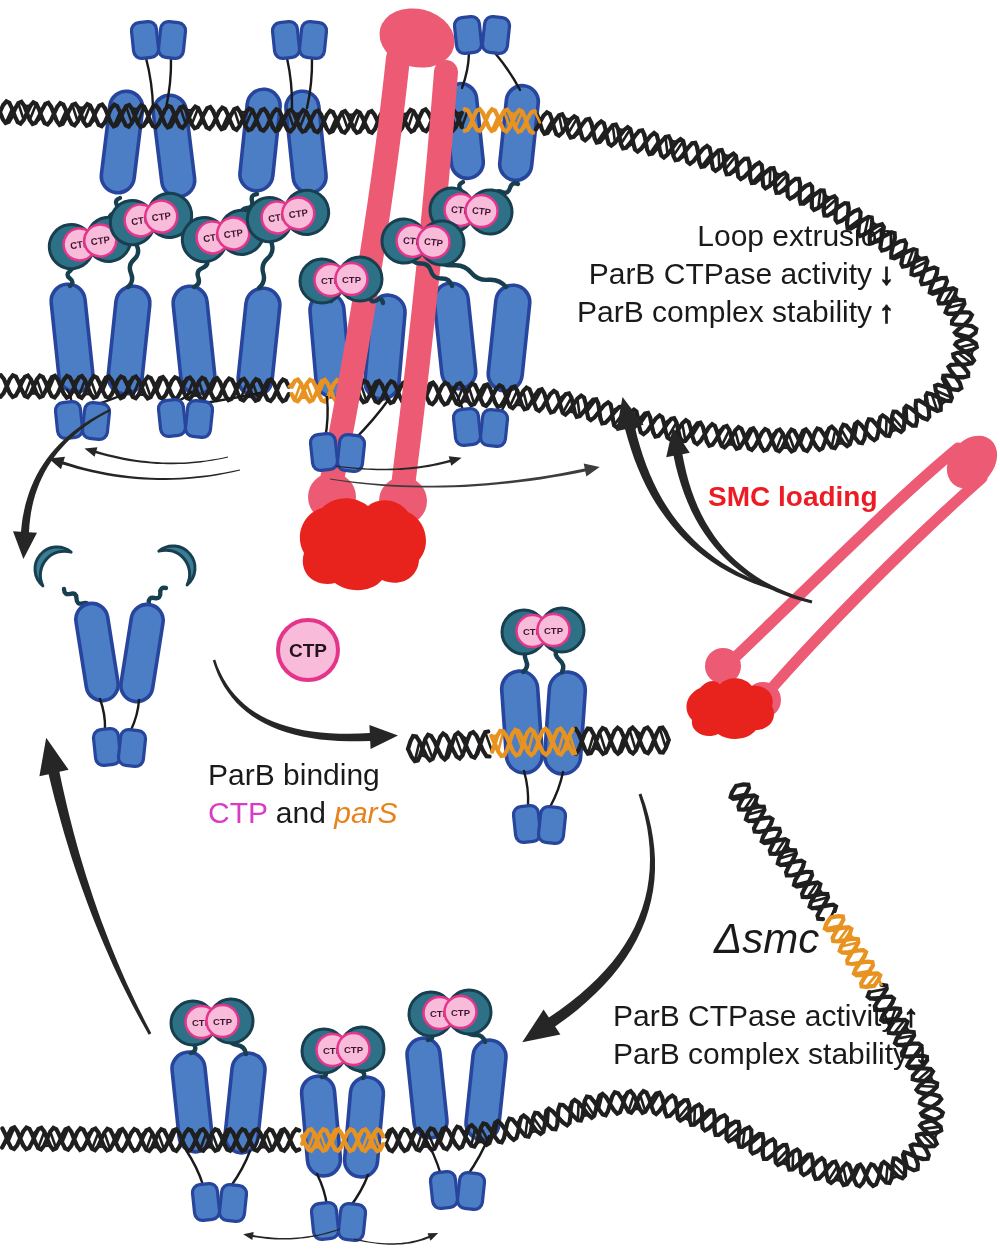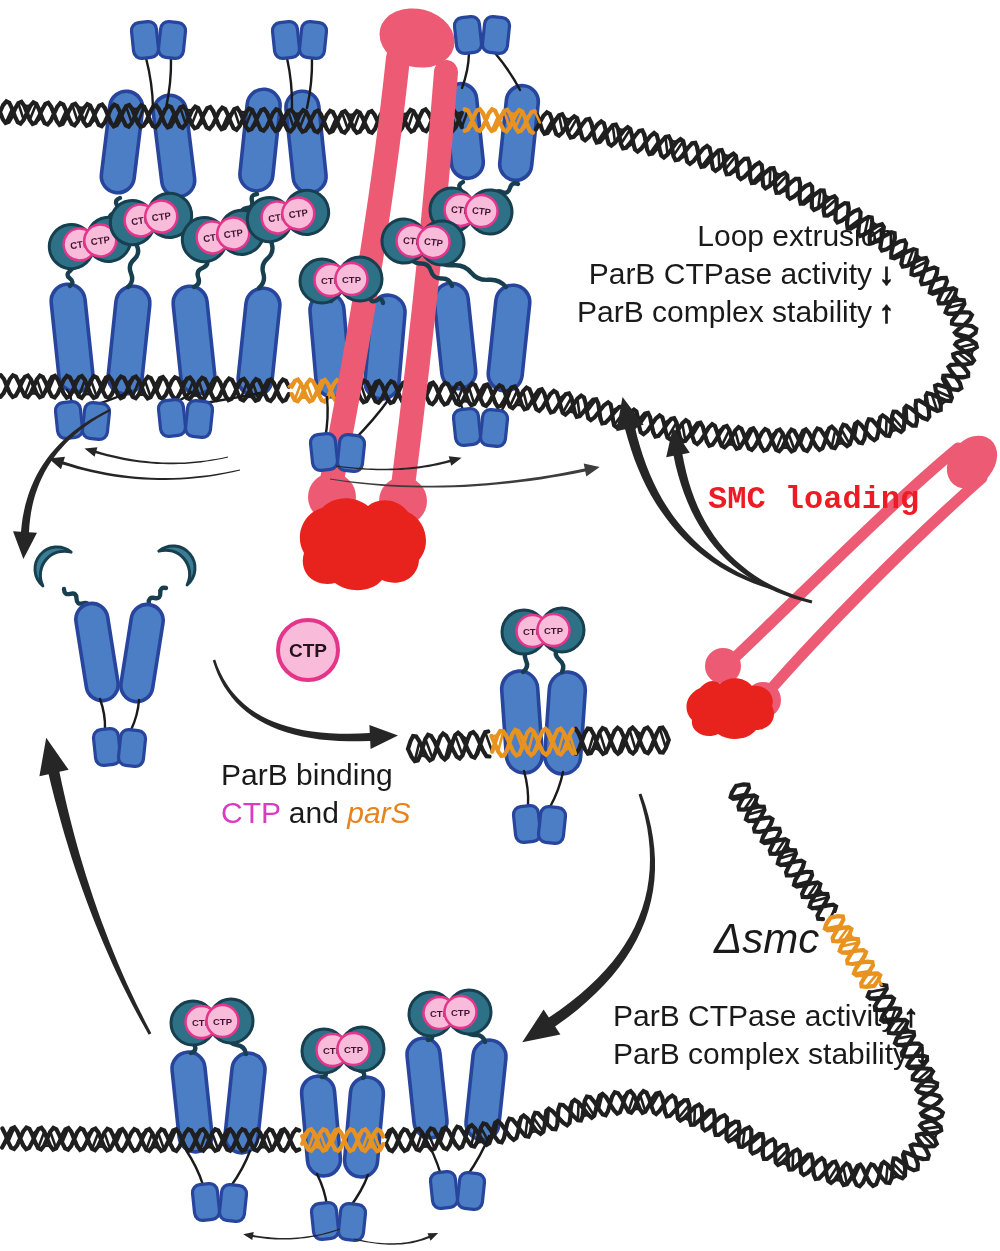--- a/index.html
+++ b/index.html
@@ -4,22 +4,22 @@
 <style>
   html,body{margin:0;padding:0;background:#fff;}
   .canvas{position:relative;width:1000px;height:1251px;background:#ffffff;overflow:hidden;
           font-family:"Liberation Sans", sans-serif;color:var(--c-text,#1a1a1a);}
   #fig{position:absolute;left:0;top:0;}
   .lbl{position:absolute;white-space:nowrap;}
   .lbl div{white-space:nowrap;}
   .t-big{font-size:30px;line-height:38px;color:var(--c-text);}
   .uarr{font-weight:700;margin-left:7px;-webkit-text-stroke:1.4px currentColor;}
   #lbl-loop{left:577px;top:217px;text-align:right;}
-  #lbl-smc{left:708px;top:481px;font-size:32px;font-weight:700;color:var(--c-red);font-family:Liberation Mono, monospace;}
-  #lbl-binding{left:221px;top:756px;}
+  #lbl-smc{left:708px;top:481px;font-size:28px;font-weight:700;color:var(--c-red);}
+  #lbl-binding{left:208px;top:756px;}
   #lbl-binding .ctp{color:var(--c-magenta);}
   #lbl-binding .pars{color:var(--c-orange);font-style:italic;margin-top:42px;}
   #lbl-dsmc{left:714px;top:915px;font-size:42px;font-style:italic;}
   #lbl-nosmc{left:613px;top:997px;}
 </style>
 </head>
 <body>
 
 <div class="canvas">
   <svg id="fig" width="1000" height="1251" viewBox="0 0 1000 1251">

